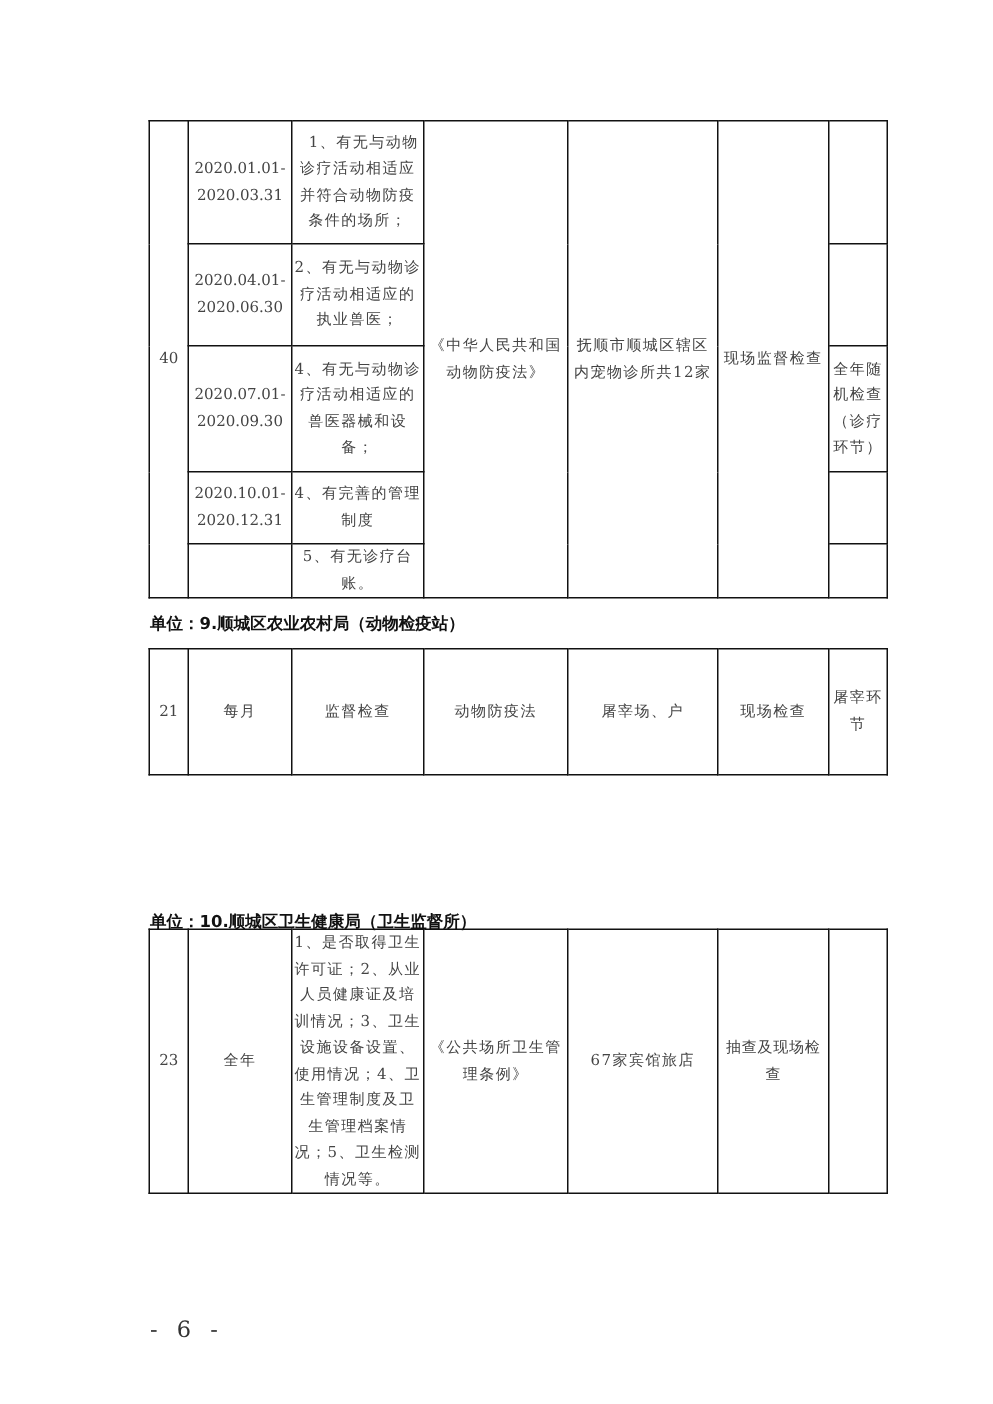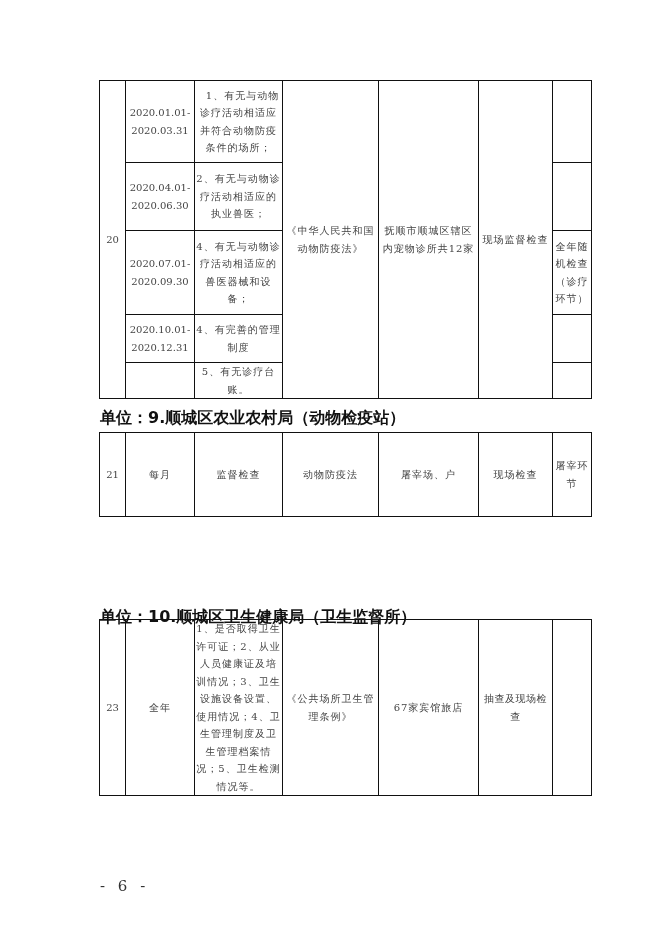--- a/index.html
+++ b/index.html
@@ -4,41 +4,41 @@
 <style>
   html, body { margin:0; padding:0; background:#ffffff; }
   body { width:662px; height:936px; position:relative; overflow:hidden;
          font-family:"DejaVu Serif", "Liberation Serif", serif; color:#333; }
   .tbl { position:absolute; border-collapse:collapse; table-layout:fixed; }
   .tbl td { border:1.5px solid #111; padding:0 1px; font-size:10px; line-height:17.5px;
             color:#444; vertical-align:middle; text-align:center; letter-spacing:1px; overflow:hidden; }
   .tbl td.l { text-align:center; }
   .tbl td.num { letter-spacing:0; color:#444;margin-top:31px; }
   .unit-heading { position:absolute; left:100px; font-family:"DejaVu Sans", "Liberation Sans", sans-serif;
-                  font-weight:bold; font-size:16px; color:#111; white-space:nowrap; }
+                  font-weight:bold; font-size:11px; color:#111; white-space:nowrap; }
   .page-number { position:absolute; left:100px; top:877px; font-size:15px; color:#333;
                  letter-spacing:4px; font-family:"DejaVu Serif", serif; }
   .wrap { white-space:normal; word-break:break-all; }
 </style>
 </head>
 <body>
 
 <table class="tbl" style="left:99px; top:80px; width:492px;">
   <colgroup>
     <col style="width:26px">
       <col style="width:69px">
       <col style="width:88px">
     <col style="width:96px">
       <col style="width:100px">
       <col style="width:74px">
       <col style="width:39px">
   </colgroup>
   <tbody>
       <tr style="height:82px">
-    <td rowspan="5" class="num">20</td>
+    <td rowspan="5" class="num">40</td>
     <td class="num wrap">2020.01.01-2020.03.31</td>
     <td class="l wrap" style="text-indent:8px">1、有无与动物诊疗活动相适应并符合动物防疫条件的场所；</td>
     <td rowspan="5" class="l wrap">《中华人民共和国动物防疫法》</td>
     <td rowspan="5" class="l wrap">抚顺市顺城区辖区内宠物诊所共12家</td>
     <td rowspan="5">现场监督检查</td>
     <td></td>
   </tr>
   <tr style="height:68px">
     <td class="num wrap">2020.04.01-2020.06.30</td>
     <td class="l wrap">2、有无与动物诊疗活动相适应的执业兽医；</td>

